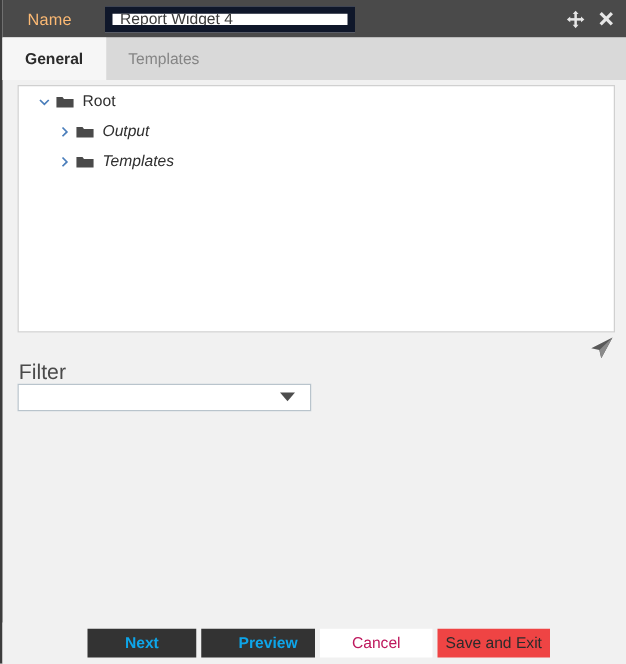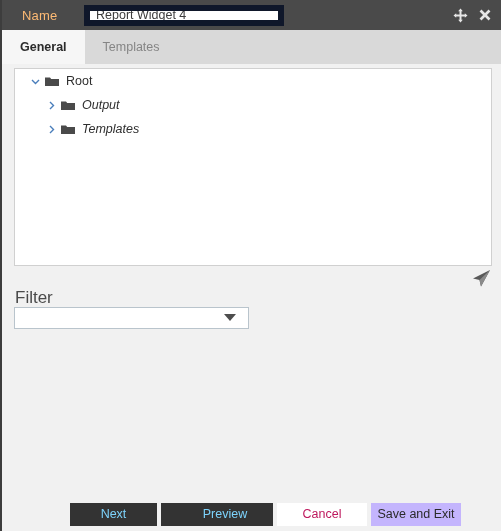--- a/index.html
+++ b/index.html
@@ -208,32 +208,33 @@
     font-family: "Liberation Sans", sans-serif;
     text-align: center;
     border: none;
     cursor: pointer;
     padding: 0;
     box-sizing: border-box;
     margin-right: 4px;
   }
   .btn-dark {
     background: #333333;
-    color: #7dd3fc;
+    color: #0ea5e9;
+    font-weight: bold;
   }
   .btn-light {
     background: #ffffff;
     color: #be185d;
   }
   .btn-accent {
-    background: #c4b5fd;
+    background: #ef4444;
     color: #2b2b2b;
   }
   .btn-next { width: 87px; margin-left: 68px; }
-  .btn-preview { width: 112px; padding-left: 16px; }
+  .btn-preview { width: 91px; padding-left: 16px; }
   .btn-cancel { width: 90px; }
   .btn-save { width: 90px; margin-right: 0; }
 </style>
 </head>
 <body>
 
 <div id="app">
 
   <div class="titlebar">
     <span class="titlebar-label">Name</span>

